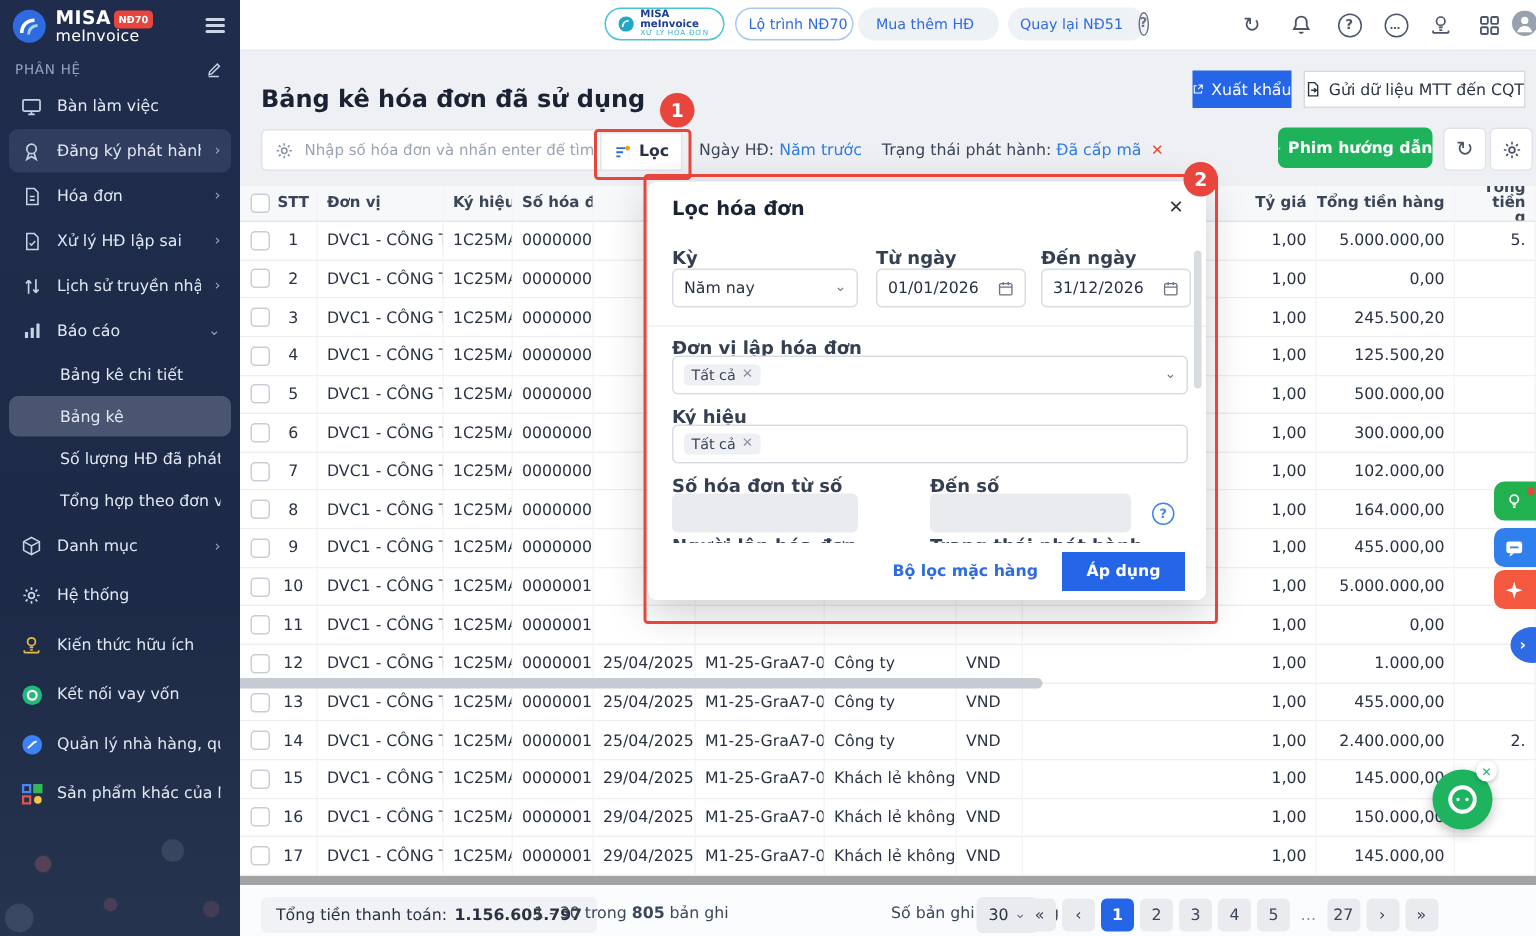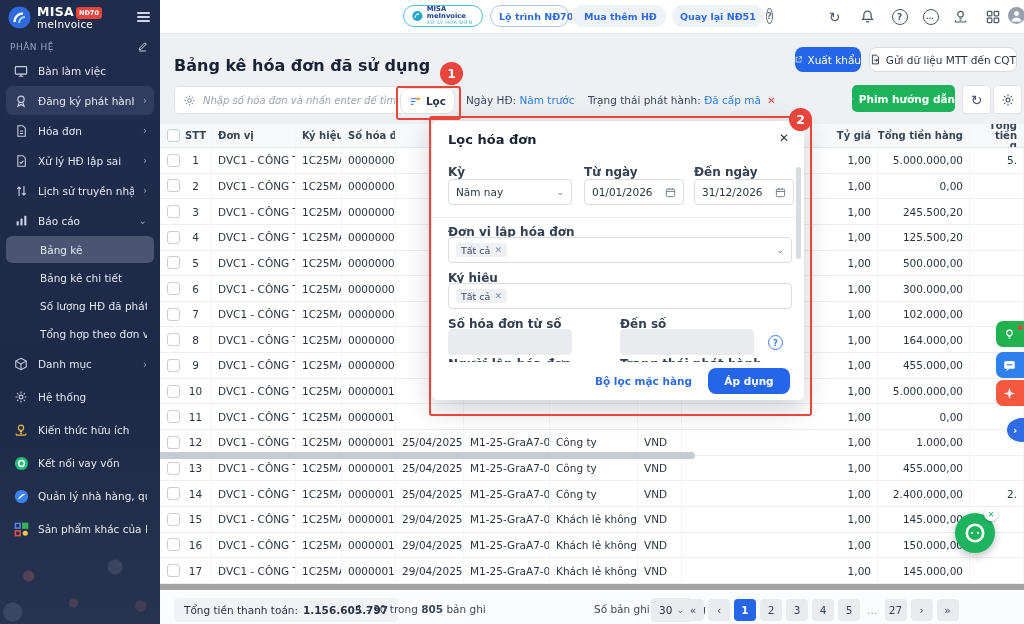--- a/index.html
+++ b/index.html
@@ -37,39 +37,39 @@
   
   .topbar{position:absolute;left:160px;top:0;width:864px;height:33px;background:#fff;
           border-bottom:1px solid #e7eaee;z-index:5;}
   .company{position:absolute;left:14px;top:3px;line-height:13px;}
   .company-name{font-weight:bold;font-size:10.5px;color:#1a2233;}
   .company-sub{font-size:9.5px;color:#6b7482;}
   .blue{color:#2f7ce0;}
   .pill{position:absolute;top:5px;height:22px;border-radius:12px;display:flex;align-items:center;
         gap:4px;padding:0 8px;box-sizing:border-box;background:#eef1f5;font-size:9.5px;}
   .pill .sep{width:1px;height:11px;background:#c9d3e2;margin:0 1px;}
-  .pill-link{color:#2f6bde;font-weight:bold;font-size:9.5px;white-space:nowrap;}
+  .pill-link{color:#2f6bde;font-weight:normal;font-size:9.5px;white-space:nowrap;}
   .badge-pill{border:1px solid #49c3da;background:#fff;}
   .bp-l1{font-size:6.8px;font-weight:bold;color:#1c3e8f;line-height:7px;}
   .bp-l2{font-size:4.8px;color:#35b3c8;letter-spacing:.5px;line-height:6px;}
   .tb-icon{position:absolute;top:8px;width:17px;height:17px;display:flex;align-items:center;
            justify-content:center;color:#4b5567;}
   .cicon{width:14px;height:14px;border:1.2px solid #4b5567;border-radius:50%;font-size:9px;
          display:flex;align-items:center;justify-content:center;color:#4b5567;font-weight:bold;}
   
   .page-title{position:absolute;left:174px;top:45px;font-size:16px;font-weight:bold;color:#1a2233;z-index:2;}
-  .btn{display:flex;align-items:center;justify-content:center;gap:5px;border-radius:8px;
+  .btn{display:flex;align-items:center;justify-content:center;gap:5px;border-radius:0;
        box-sizing:border-box;cursor:pointer;white-space:nowrap;}
   .btn-export{position:absolute;left:795px;top:47px;width:66px;height:25px;background:#2566e8;color:#fff;z-index:2;}
   .btn-send{position:absolute;left:869px;top:47px;width:148px;height:25px;background:#fff;
             border:1px solid #d7dbe0;color:#2b3342;z-index:2;}
   .search-box{position:absolute;left:174px;top:86px;width:246px;height:28px;background:#fff;
               border:1px solid #dfe3e8;border-radius:4px;display:flex;align-items:center;
               gap:7px;padding:0 8px;box-sizing:border-box;z-index:2;}
-  .search-ph{color:#9aa3b2;font-style:italic;font-size:10px;white-space:nowrap;overflow:hidden;}
+  .search-ph{color:#9aa3b2;font-size:10px;white-space:nowrap;overflow:hidden;}
   .btn-loc{position:absolute;left:400px;top:88px;width:55px;height:26px;background:#fff;
            border:1px solid #e0e3e8;color:#2b3342;z-index:2;font-weight:bold;}
   .chips{position:absolute;left:466px;top:94px;z-index:2;white-space:nowrap;color:#3c465a;}
   .x-red{color:#e8453c;font-weight:bold;margin-left:3px;font-size:10px;}
   .btn-guide{position:absolute;left:852px;top:85px;width:103px;height:27px;background:#1eb35b;
              color:#fff;font-weight:bold;border-radius:5px;z-index:2;}
   .sq-btn{position:absolute;top:85px;width:27px;height:27px;background:#fff;border:1px solid #e0e3e8;
           border-radius:4px;display:flex;align-items:center;justify-content:center;color:#4b5567;z-index:2;}
   
   .table{position:absolute;left:160px;top:124px;width:864px;height:460px;background:#fff;overflow:hidden;z-index:1;}
@@ -219,25 +219,25 @@
           <span class="icon16">
             <svg width="13" height="13" viewBox="0 0 16 16" fill="currentColor">
               <rect x="2" y="9" width="2.6" height="5" rx=".5"></rect>
               <rect x="6.7" y="5.5" width="2.6" height="8.5" rx=".5"></rect>
               <rect x="11.4" y="2" width="2.6" height="12" rx=".5"></rect>
             </svg>
           </span>
           <span class="lbl">Báo cáo</span>
           <span class="chev">⌄</span>
         </div>
+        <div class="side-item sub">
+          <span class="lbl">Bảng kê chi tiết</span>
+        </div>
         <div class="side-item sub active">
           <span class="lbl">Bảng kê</span>
-        </div>
-        <div class="side-item sub">
-          <span class="lbl">Bảng kê chi tiết</span>
         </div>
         <div class="side-item sub">
           <span class="lbl">Số lượng HĐ đã phát hành</span>
         </div>
         <div class="side-item sub">
           <span class="lbl">Tổng hợp theo đơn vị</span>
         </div>
         <div class="side-item tall">
           <span class="icon16">
             <svg width="14" height="14" viewBox="0 0 16 16" fill="none" stroke="currentColor" stroke-width="1.2">

